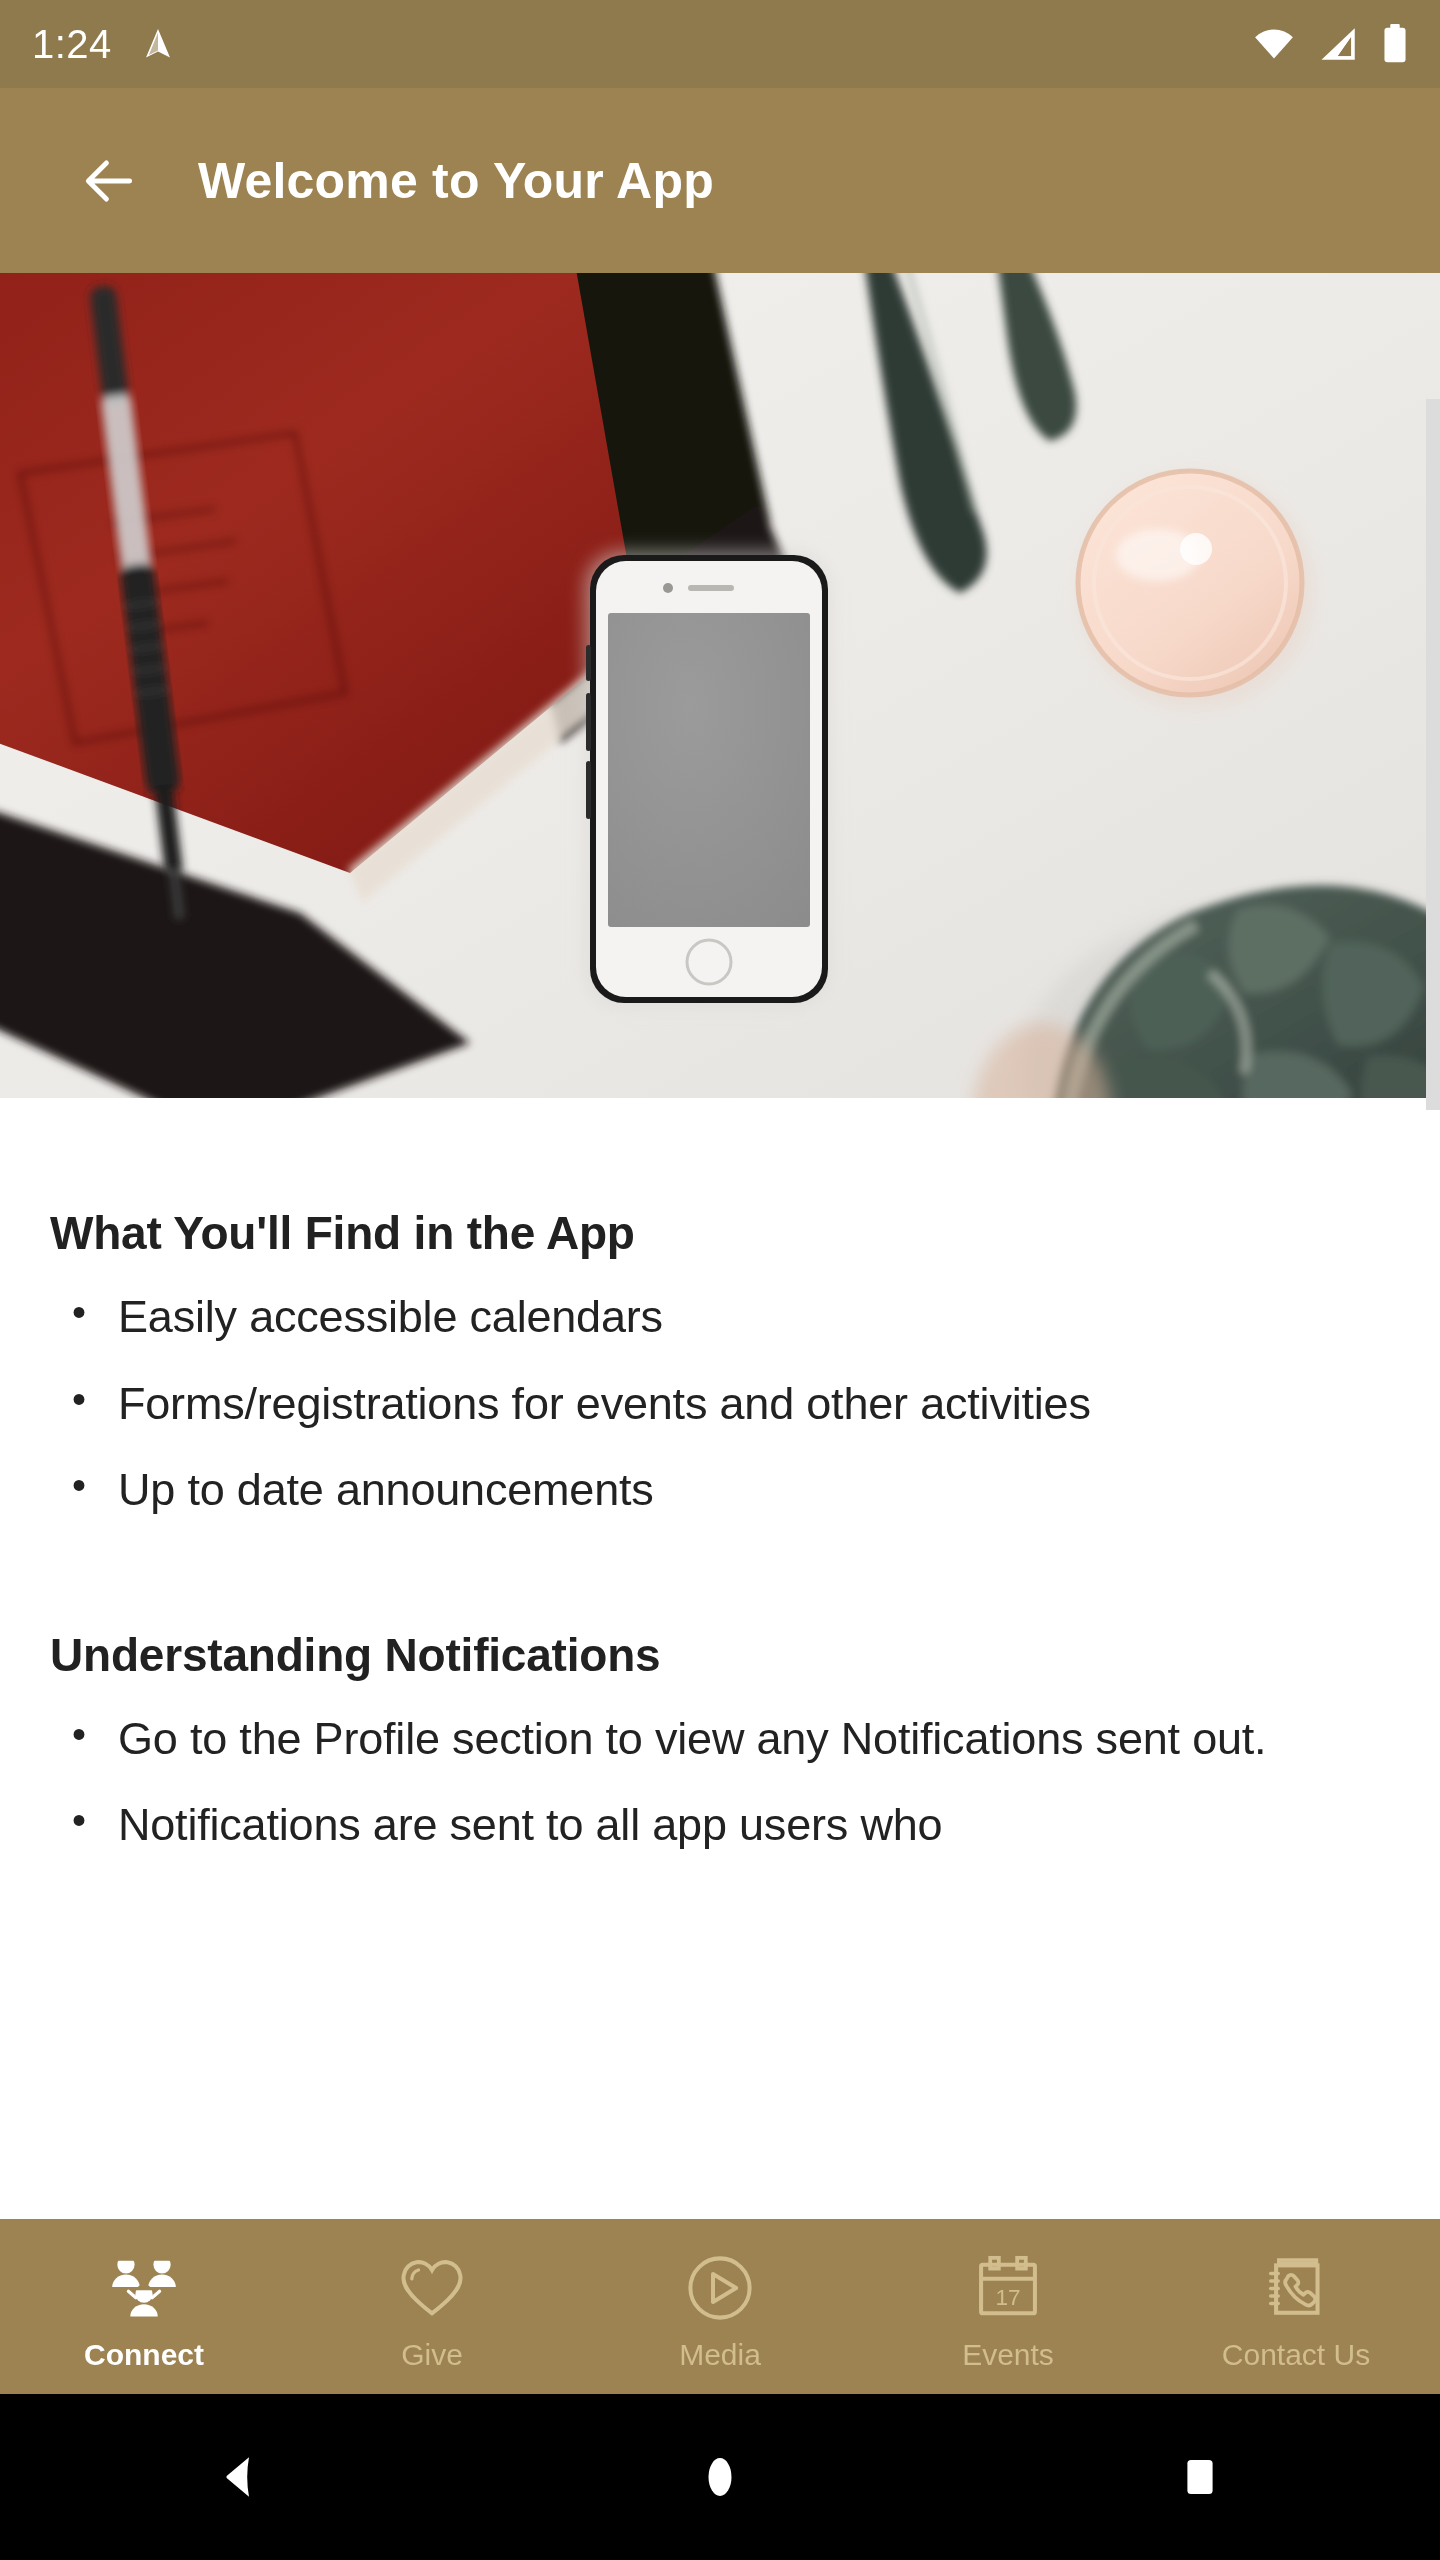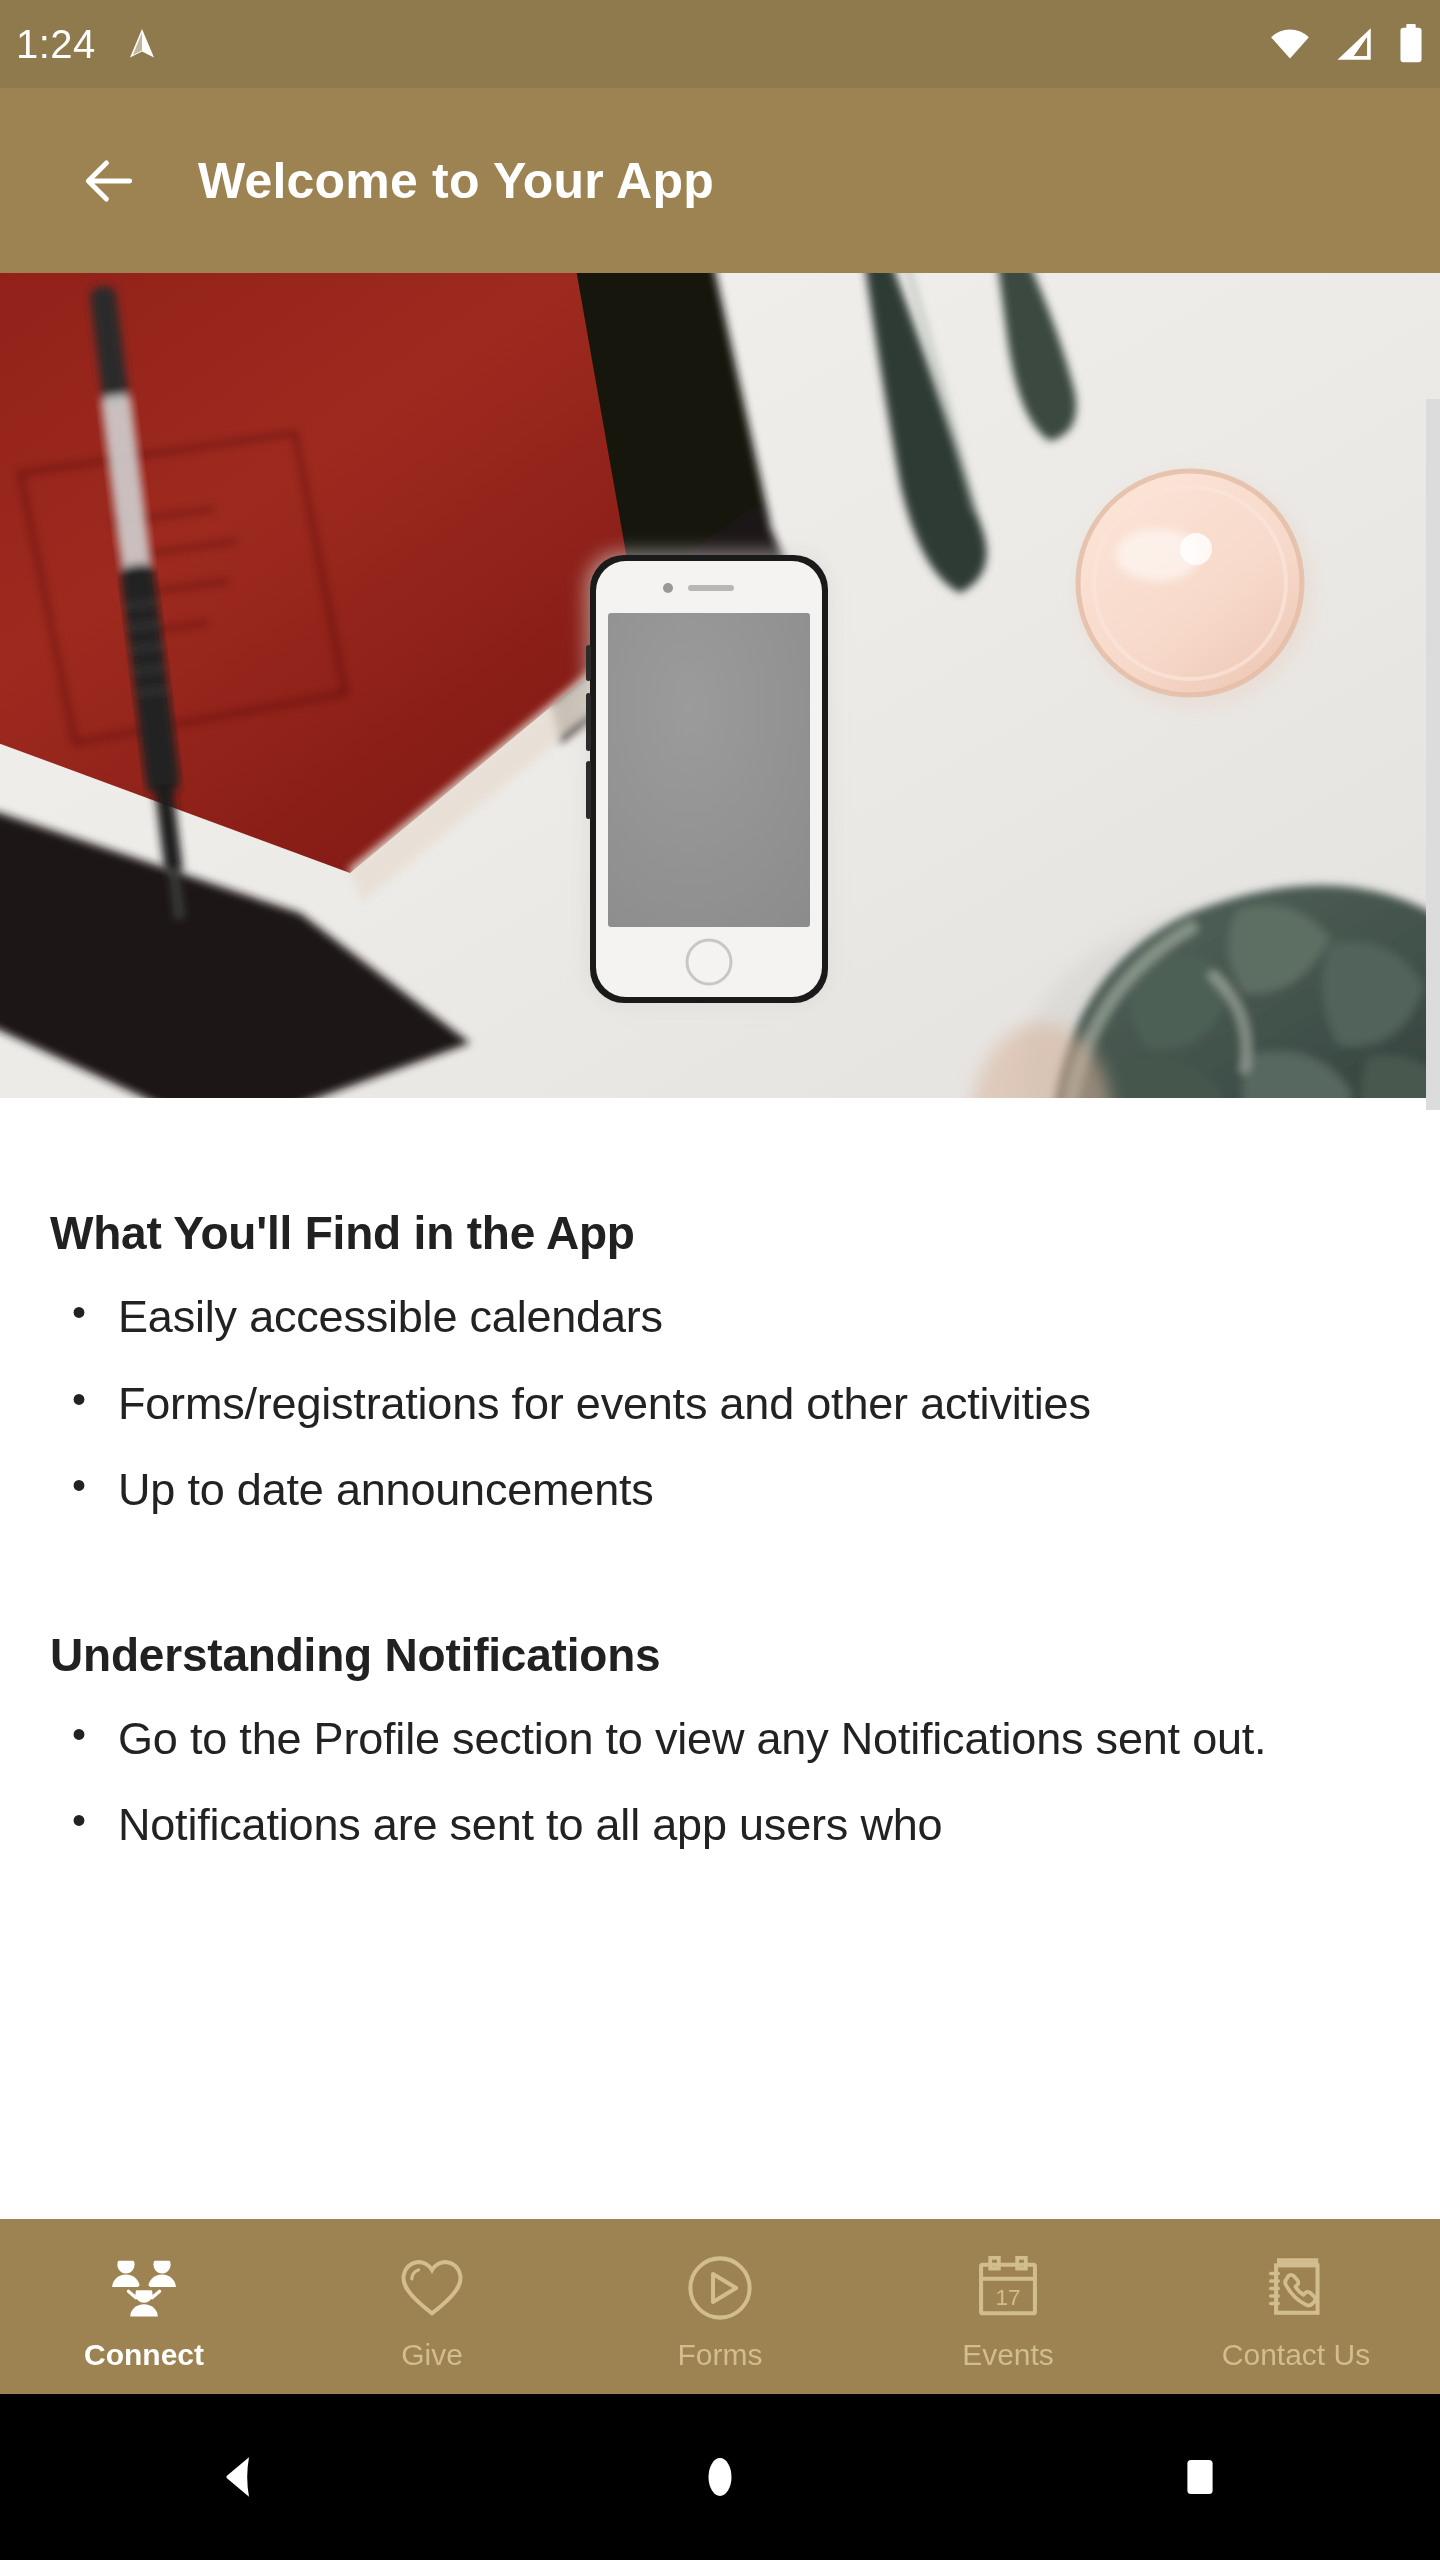--- a/index.html
+++ b/index.html
@@ -7,21 +7,21 @@
     width:1440px; height:2560px;
     font-family:"Liberation Sans", sans-serif;
     background:#000; overflow:hidden;
   }
   #phone { position:relative; width:1440px; height:2560px; background:#fff; }
 
   
   .statusbar{
     position:absolute; top:0; left:0; width:1440px; height:88px;
     background:#8f7a4d; display:flex; align-items:center;
-    padding:0 16px; z-index:30;
+    padding:0 32px; z-index:30;
   }
   .status-clock{ color:#fff; font-size:40px; letter-spacing:.5px; }
   .status-left-icons{ display:flex; align-items:center; margin-left:28px; }
   .status-right{ margin-left:auto; display:flex; align-items:center; gap:22px; }
   .svgw{ display:block; }
 
   
   .toolbar{
     position:absolute; top:88px; left:0; width:1440px; height:185px;
     background:#9c8351; display:flex; align-items:center; z-index:29;padding-left:16px;
@@ -332,21 +332,21 @@
       <div class="tlabel">Give</div>
     </div>
 
     <div class="tab inactive">
       <div class="ticon">
         <svg class="svgw" width="70" height="70" viewBox="0 0 26 26">
           <circle cx="13" cy="13" r="11" fill="none" stroke="#d2bd8e" stroke-width="1.5"></circle>
           <path d="M10.4 7.8 L19 13 L10.4 18.2 Z" fill="none" stroke="#d2bd8e" stroke-width="1.5" stroke-linejoin="round"></path>
         </svg>
       </div>
-      <div class="tlabel">Forms</div>
+      <div class="tlabel">Media</div>
     </div>
 
     <div class="tab inactive">
       <div class="ticon">
         <svg class="svgw" width="70" height="70" viewBox="0 0 26 26">
           <rect x="3" y="4.4" width="20" height="18" rx="0.6" fill="none" stroke="#d2bd8e" stroke-width="1.5"></rect>
           <line x1="3" y1="9.6" x2="23" y2="9.6" stroke="#d2bd8e" stroke-width="1.5"></line>
           <rect x="6.4" y="1.8" width="3.2" height="4" fill="none" stroke="#d2bd8e" stroke-width="1.4"></rect>
           <rect x="16.4" y="1.8" width="3.2" height="4" fill="none" stroke="#d2bd8e" stroke-width="1.4"></rect>
           <text x="13" y="19.2" text-anchor="middle" font-family="Liberation Sans, sans-serif" font-size="8.4" fill="#d2bd8e">17</text>

